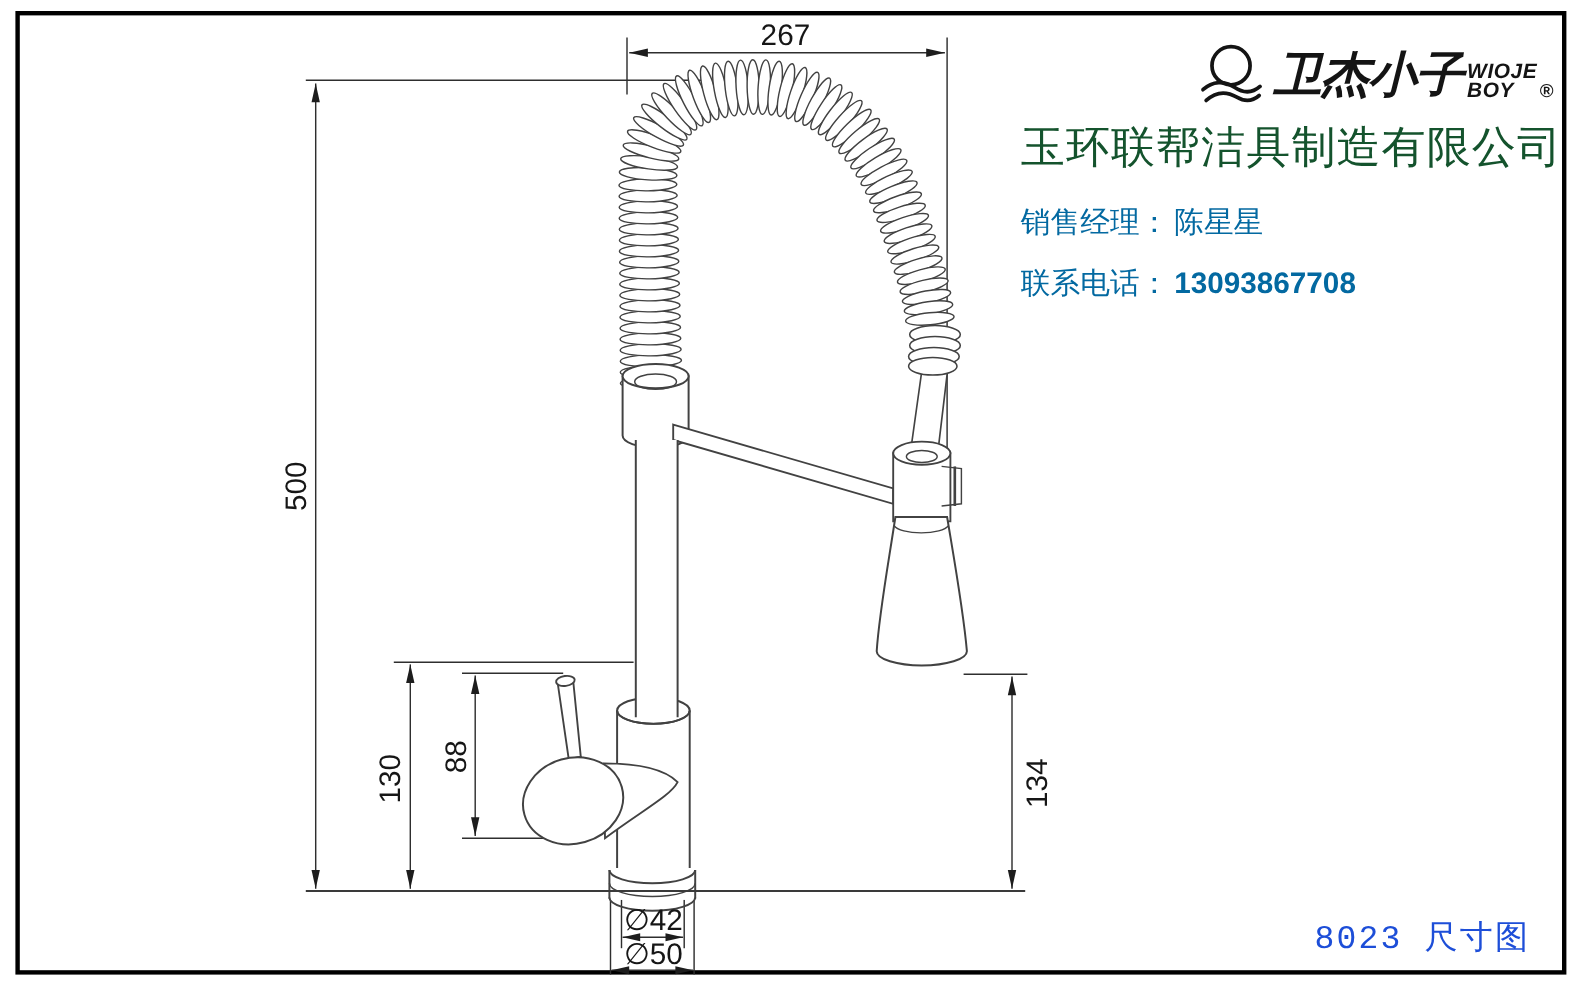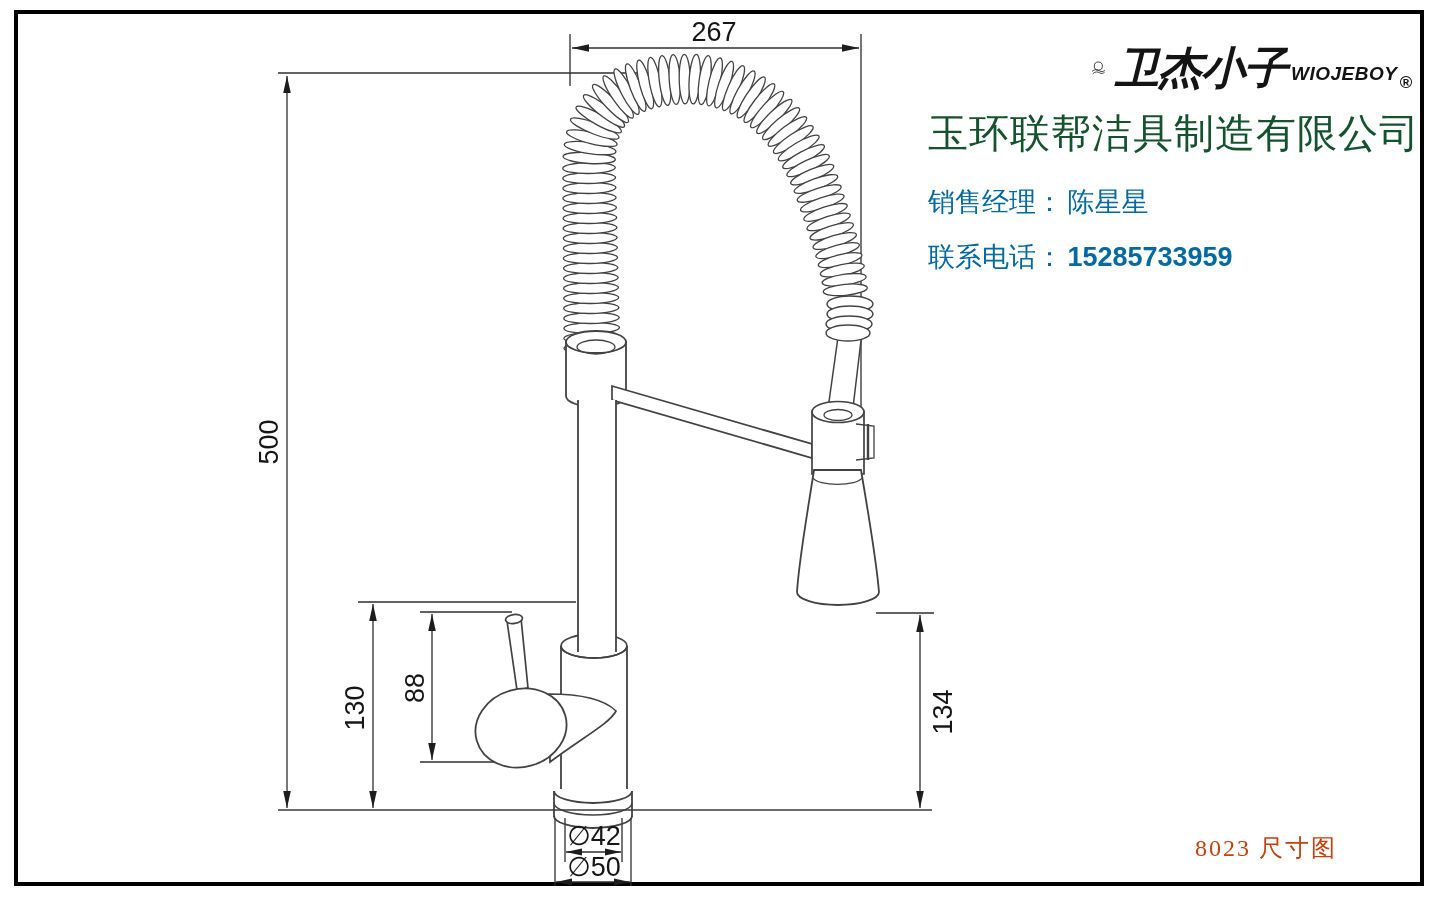--- a/index.html
+++ b/index.html
@@ -5,32 +5,32 @@
   html,body{margin:0;padding:0;background:#fff;width:1440px;height:900px;overflow:hidden;
     font-family:"Liberation Sans",sans-serif;}
   #stage{position:absolute;left:0;top:0;width:1440px;height:728px;background:#fff;}
   #frame{position:absolute;left:14px;top:10px;width:1410px;height:876px;border:4px solid #000;box-sizing:border-box;}
   svg text{user-select:none;}
   .dimtxt{font-family:"Liberation Sans",sans-serif;font-size:27px;fill:#161616;}
   
   #logo{position:absolute;left:1092px;top:30px;width:320px;height:76px;display:flex;align-items:center;font-style:italic;}
   #logo .cn{font-family:"Liberation Sans",sans-serif;font-weight:900;font-size:44px;color:#141414;
     letter-spacing:-1px;margin-left:10px;white-space:nowrap;}
-  #logo .en{display:flex;flex-direction:row;line-height:.92;margin-left:4px;margin-top:12px;}
+  #logo .en{display:flex;flex-direction:column;line-height:.92;margin-left:4px;margin-top:12px;}
   #logo .en span{font-family:"Liberation Sans",sans-serif;font-weight:900;font-size:19px;color:#141414;letter-spacing:.5px;}
   #logo .reg{font-size:17px;font-weight:700;color:#141414;margin-left:2px;margin-top:30px;}
   #company{position:absolute;left:928px;top:106px;width:500px;font-family:"Liberation Serif","DejaVu Serif",serif;
     font-size:40px;color:#14532d;letter-spacing:1px;white-space:nowrap;}
   .contact-line{position:absolute;left:928px;white-space:nowrap;color:#0369a1;}
   .contact-line .lab{font-family:"Liberation Serif","DejaVu Serif",serif;font-size:27px;}
   .contact-line .val{font-family:"Liberation Serif","DejaVu Serif",serif;font-size:27px;}
   .contact-line .num{font-family:"Liberation Sans",sans-serif;font-weight:700;font-size:27px;}
   #line-manager{top:184px;} #line-phone{top:239px;} #line-qq{top:294px;}
-  #caption{position:absolute;left:1195px;top:832px;font-family:Liberation Serif, serif;
-    font-size:24px;color:#c2410c;letter-spacing:2px;}
+  #caption{position:absolute;left:1195px;top:832px;font-family:Liberation Mono, monospace;
+    font-size:30px;color:#1d4ed8;letter-spacing:2px;}
 </style>
 </head>
 <body>
 
 <div id="stage">
   <div id="frame"></div>
 
   <svg width="1440" height="900" viewBox="0 0 1440 900" style="position:absolute;left:0;top:0;">
 
     <path id="spring-path" d="M 592 348 L 589 165 C 589 103 627 79 690 79 C 757 80 801 135 820 196 C 836 244 844 266 846 298" fill="none" stroke="none"></path>
@@ -224,17 +224,17 @@
   </div>
 
   <div id="company">玉环联帮洁具制造有限公司</div>
 
   <div id="line-manager" class="contact-line">
     <span class="lab">销售经理：</span>
     <span class="val">陈星星</span>
   </div>
   <div id="line-phone" class="contact-line">
     <span class="lab">联系电话：</span>
-    <span class="num">15285733959</span>
+    <span class="num">13093867708</span>
   </div>
 
   <div id="caption">8023 尺寸图</div>
 </div>
 
 </body></html>

